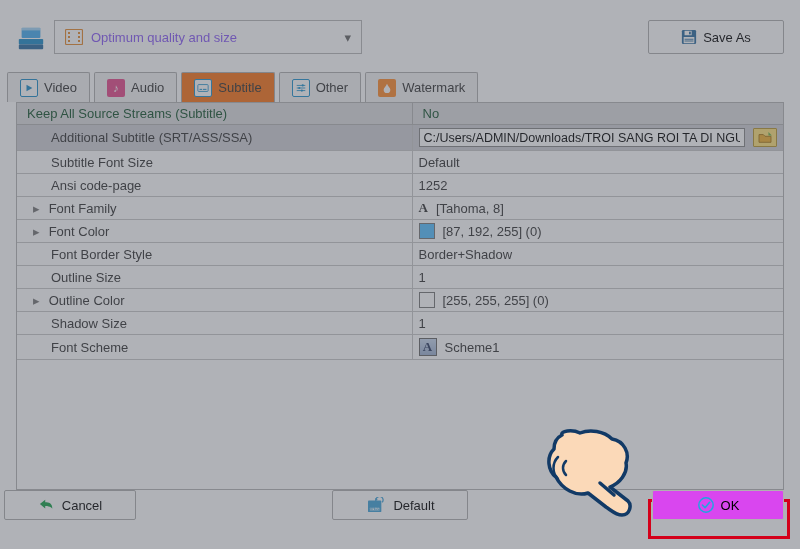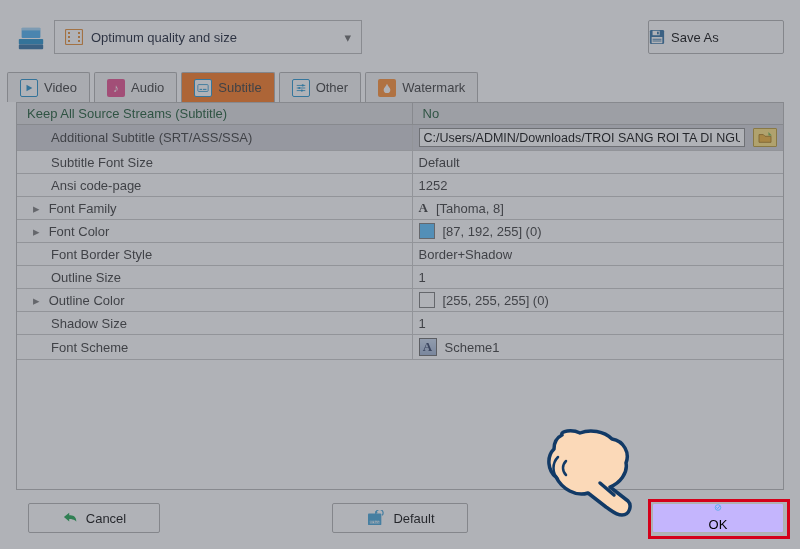--- a/index.html
+++ b/index.html
@@ -3,24 +3,24 @@
 <meta charset="utf-8">
 <style>
   * { box-sizing: border-box; margin: 0; padding: 0; }
   body { font-family: "Segoe UI", Tahoma, Arial, sans-serif; font-size: 13px; background: #ffffff; width: 800px; height: 549px; overflow: hidden; position: relative; }
   .dim-overlay { position: absolute; inset: 0; background: rgba(80,85,95,0.45); pointer-events: none; z-index: 50; }
 
   .top-bar { display: flex; align-items: center; padding: 20px 16px 18px 16px; gap: 8px; }
   .app-icon { width: 30px; height: 30px; display:flex; align-items:center; justify-content:center; }
   .preset-select { flex: 0 0 308px; height: 34px; border: 1px solid #b8b8b8; background: #fff; display: flex; align-items: center; padding: 0 10px; justify-content: space-between; cursor: pointer; }
   .preset-icon { display:flex; align-items:center; gap:8px; }
-  .preset-text { color: #0f172a; }
+  .preset-text { color: #8b5cf6; }
   .preset-caret { color: #666; }
   .spacer { flex: 1; }
-  .save-as-btn { height: 34px; width: 136px; border: 1px solid #b0b0b0; background: #fff; display: flex; align-items: center; gap: 6px; cursor: pointer; border-radius: 2px; }
+  .save-as-btn { height: 34px; width: 136px; border: 1px solid #b0b0b0; background: #fff; display: flex; align-items: center; justify-content: center; gap: 6px; cursor: pointer; border-radius: 2px; }
 
   .tabs { display: flex; gap: 4px; padding-left: 7px; }
   .tab { height: 30px; padding: 0 12px; border: 1px solid #b0b0b0; border-bottom: none; background: #f2f2f2; display: flex; align-items: center; gap: 6px; cursor: pointer; font-size: 13px; color: #333; border-radius: 2px 2px 0 0; }
   .tab.active { background: #f97316; }
   .tab-icon { width: 18px; height: 18px; display:flex; align-items:center; justify-content:center; border-radius:2px; color:#fff; font-size:11px; font-weight:bold; }
   .ti-video { background:#fff; border:1.5px solid #1e8cc9; }
   .ti-audio { background:#e54a8a; }
   .ti-sub { background:#fff; border:1.5px solid #1f92ce; }
   .ti-other { background:#fff; border:1.5px solid #1f92ce; }
   .ti-water { background:#ff8a2a; color:#fff; }
@@ -33,25 +33,25 @@
   td.label-cell { padding-left: 34px; border-right:1px solid #c8c8c8;margin-left:8px; }
   td.label-cell.has-expand { padding-left: 16px; }
   tr.sel td { background:#d0d0d6; }
   .expander { display:inline-block; width:12px; color:#777; }
   .value-cell { display:flex; align-items:center; gap:8px; }
   .path-input { flex:1; height:19px; border:1px solid #888; padding:0 4px; font-family:inherit; font-size:12.5px; background:#fff; }
   .browse-btn { width:24px; height:19px; background:#ffe27a; border:1px solid #b89830; display:flex; align-items:center; justify-content:center; cursor:pointer; border-radius:1px; }
   .swatch { width:16px; height:16px; border:1px solid #777; display:inline-block; }
   .font-a { width:18px; height:18px; border:1px solid #666; background:linear-gradient(#c8d8ee,#9cb0d0); display:flex; align-items:center; justify-content:center; font-family:Georgia,serif; font-weight:bold; color:#2a3a60; font-size:13px; }
 
-  .bottom-bar { position:absolute; bottom:16px; left:0; right:0; display:flex; align-items:center; padding:0 28px; }
+  .bottom-bar { position:absolute; bottom:29px; left:0; right:0; display:flex; align-items:center; padding:0 4px; }
   .btn { height:30px; border:1px solid #b0b0b0; background:#fff; display:flex; align-items:center; justify-content:center; gap:6px; cursor:pointer; border-radius:2px; font-size:13px; }
   .btn-cancel { width:132px; }
   .btn-default { width:136px; margin-left:auto; margin-right:auto; position:absolute; left:50%; transform:translateX(-50%); }
-  .btn-ok { width:132px; position:absolute; right:16px; z-index:70; background:#c4b5fd;flex-direction:column; }
+  .btn-ok { width:132px; position:absolute; right:16px; z-index:70; background:#d946ef; }
   .ok-highlight { position:absolute; right:10px; bottom:10px; width:142px; height:40px; border:3px solid #d4001a; z-index:65; pointer-events:none; }
 
   .pointer-hand { position:absolute; right:148px; bottom:22px; width:120px; height:100px; z-index:75; pointer-events:none; }
 </style>
 </head>
 <body>
 
 <div class="top-bar">
   <div class="app-icon">
     <svg viewBox="0 0 32 32" width="30" height="30">

